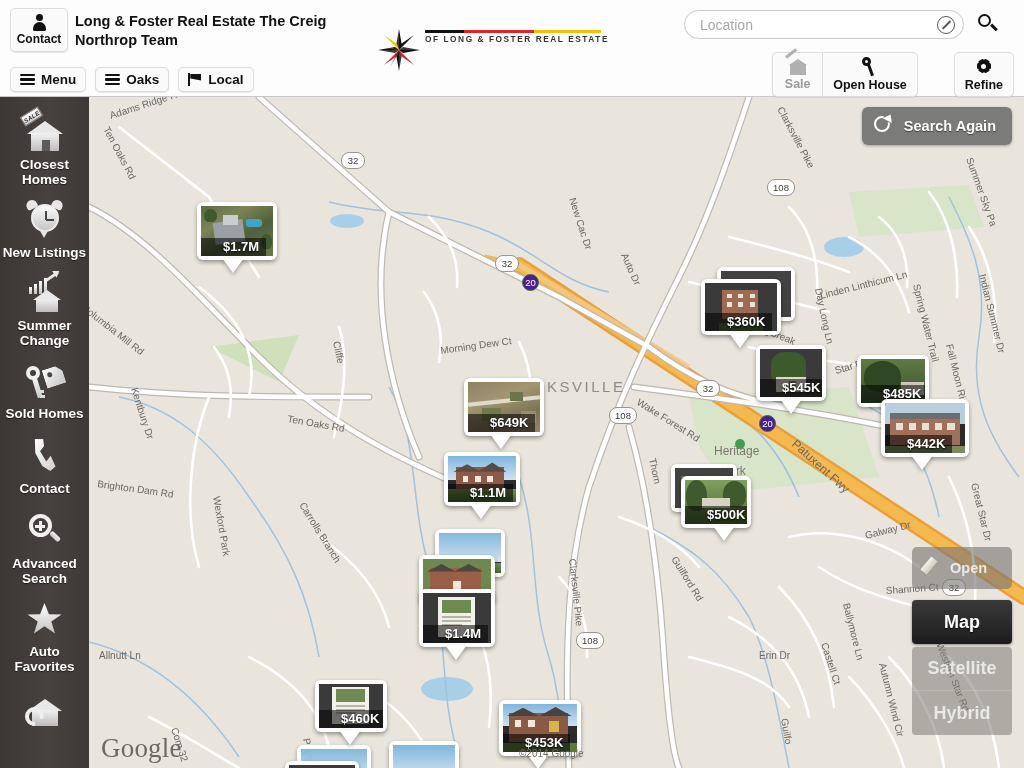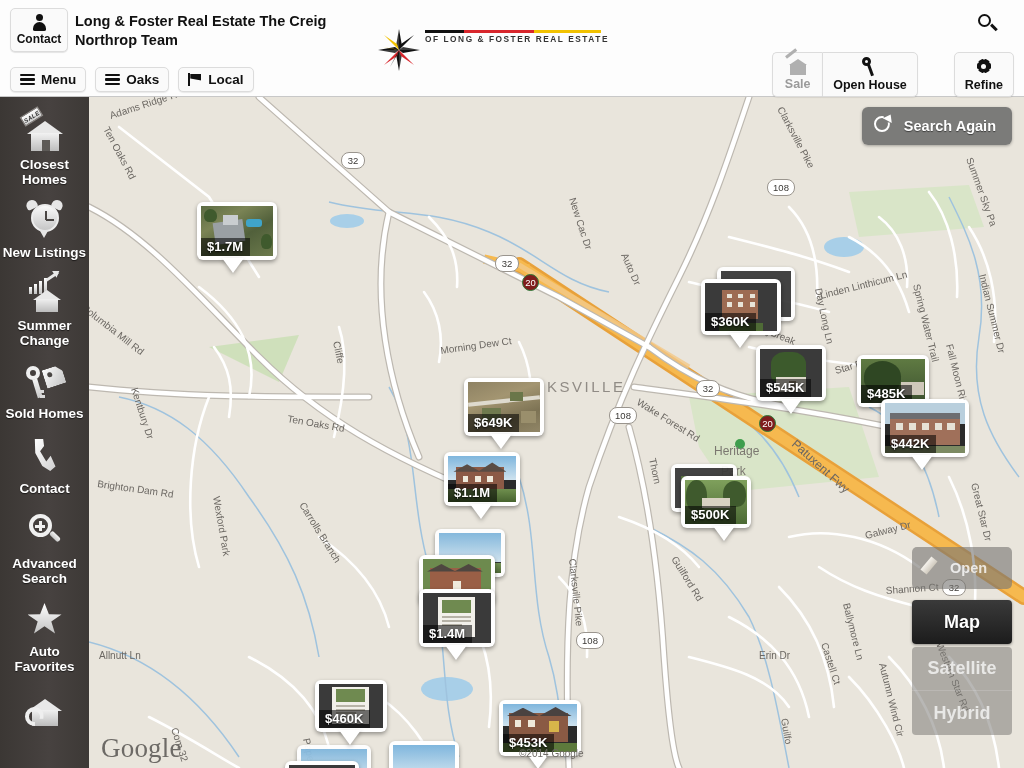--- a/index.html
+++ b/index.html
@@ -220,30 +220,30 @@
   #map svg { position: absolute; left: 0; top: 0; }
   .rdlabel { font-family: "Liberation Sans", sans-serif; fill: #6b6762; font-size: 10px; }
   .rdlabel-lg { font-family: "Liberation Sans", sans-serif; fill: #908b85;
     font-size: 15px; letter-spacing: 2.5px; }
 
   
   .shield { position: absolute; background: #fff; border: 1.6px solid #9a958e;
     border-radius: 8px; font-size: 9.5px; color: #3b3936; font-weight: normal;
     display:flex; align-items:center; justify-content:center;
     font-family: "Liberation Sans", sans-serif; }
-  .shield-grn { background: #7f1d1d; border-color: #2e7a39; color: #fff; border-radius: 50%; }
+  .shield-grn { background: #4c1d95; border-color: #2e7a39; color: #fff; border-radius: 50%; }
 
   
   .pin { position: absolute; cursor: pointer; }
   .card { position: absolute; background: #fff; border-radius: 6px;
     box-shadow: 0 2px 4px rgba(0,0,0,.38); padding: 4px; }
   .card .photo { position: relative; width: 100%; height: 100%; overflow: hidden;
     background: #2b2b2b; }
   .card .price { position: absolute; left: 0; bottom: 0; color: #fff;
-    font-size: 13px; font-weight: bold; padding: 1px 7px 2px 6px;
+    font-size: 13px; font-weight: bold; padding: 1px 7px 2px 22px;
     text-shadow: 0 1px 2px rgba(0,0,0,.85); background: rgba(0,0,0,.55); }
   .tail { position: absolute; width: 0; height: 0;
     border-left: 11px solid transparent; border-right: 11px solid transparent;
     border-top: 15px solid #fff;
     filter: drop-shadow(0 2px 2px rgba(0,0,0,.3)); }
   .sky { position:absolute; left:0; top:0; width:100%; height:52%;
     background: linear-gradient(to bottom,#7fb6dd,#cfe3ef); }
   .grass { position:absolute; left:0; bottom:0; width:100%; height:28%;
     background: linear-gradient(to bottom,#6f8f4e,#47632f); }
   .aerial { position:absolute; left:0; top:0; width:100%; height:100%;
@@ -324,20 +324,24 @@
         <polygon points="7,37 20,28 22,22" fill="#d8262c"></polygon>
         <polygon points="5,19 18,21 22,22" fill="#f2c200"></polygon>
         <polygon points="13,39 20,27 22,22" fill="#111"></polygon>
       </svg>
       <div id="logo-text">
         <div class="logo-rule"></div>
         <div id="logo-sub">OF LONG &amp; FOSTER REAL ESTATE</div>
       </div>
     </div>
 
+    <div id="searchbar">
+      <input id="search-input" type="text" placeholder="Location" style="">
+      <span id="compass-ic"></span>
+    </div>
     <div id="search-go">
       <span class="mag"></span>
     </div>
 
     <div id="nav-row">
       <div class="nav-btn">
         <span class="burger">
             <i></i>
             <i></i>
             <i></i>

